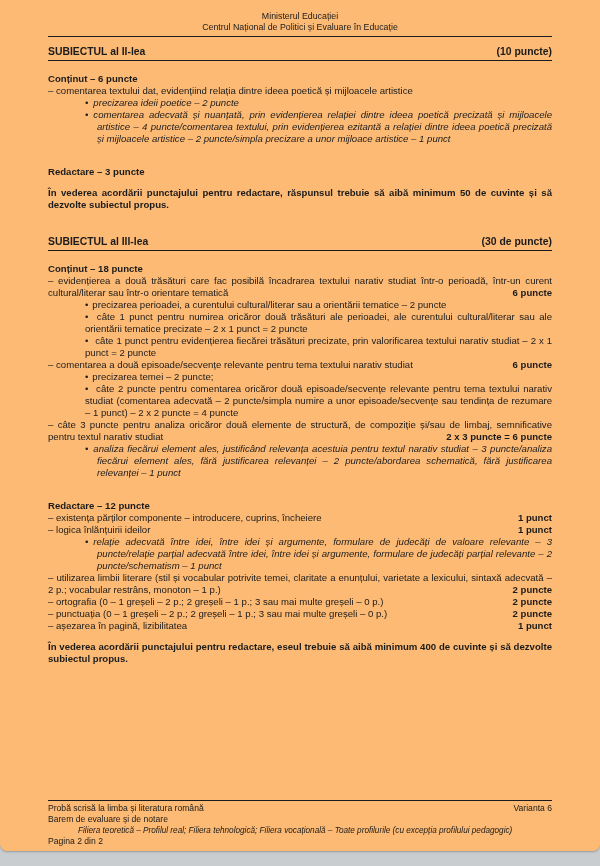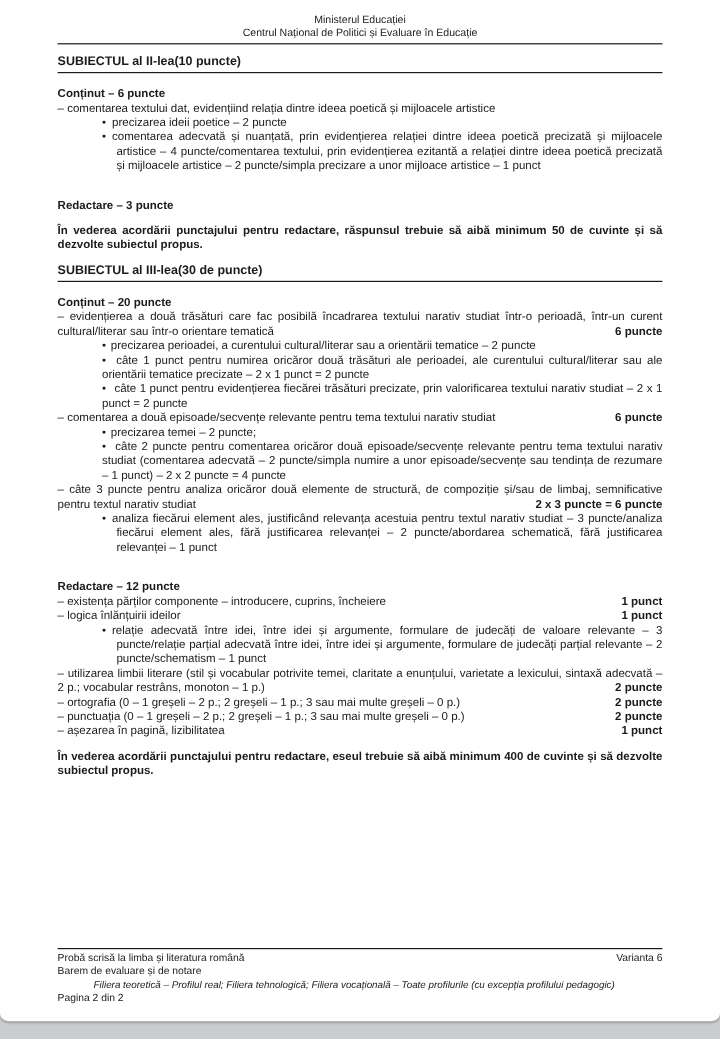--- a/index.html
+++ b/index.html
@@ -5,49 +5,49 @@
   * { margin: 0; padding: 0; box-sizing: border-box; }
   html, body {
     width: 600px; height: 866px;
     background: #c9cdd0;
     font-family: "Liberation Sans", "DejaVu Sans", sans-serif;
     overflow: hidden;
   }
   .doc {
     position: relative;
     width: 600px; height: 851px;
-    background: #ffffff;
+    background: #fdba74;
     color: #1b1b1b;
     padding: 11px 48px 0 48px;
     border-radius: 0 0 7px 7px;
     box-shadow: 0 1px 2px rgba(0,0,0,0.25);
     font-size: 9.6px;
     line-height: 12px;
   }
   .hdr { text-align: center; font-size: 8.8px; line-height: 10.5px; }
   .hdr-rule { border: 0; border-top: 1.6px solid #1b1b1b; margin-top: 4px; }
   .sec-title {
-    display: flex; justify-content: flex-start; align-items: baseline;
+    display: flex; justify-content: space-between; align-items: baseline;
     font-weight: bold; font-size: 10.4px;
     border-bottom: 1.6px solid #1b1b1b;
     padding-bottom: 2px; margin-top: 9px; margin-bottom: 3px;
   }
   .bold-head { font-weight: bold; margin-top: 12px; }
   .para { text-align: justify; }
-  .bul-hang { padding-left: 49px; text-indent: -12px; text-align: justify; }
+  .bul-hang { padding-left: 49px; text-indent: -12px; text-align: justify; font-style: italic; }
   .bul-hang::before { content: "\2022"; padding-right: 5px; }
   .bul-flush { padding-left: 37px; text-align: justify; }
   .bul-flush::before { content: "\2022"; padding-right: 4px; }
   .score { float: right; font-weight: bold; padding-left: 10px; }
   .tail { font-weight: normal; }
   .note { font-weight: bold; text-align: justify; margin-top: 9px; }
   .gap-m { height: 9px; }
   .clearfix::after { content: ""; display: table; clear: both; }
   .footer {
-    position: absolute; left: 48px; right: 48px; bottom: 14px;
+    position: absolute; left: 48px; right: 48px; bottom: 4px;
     font-size: 8.6px; line-height: 11px;
   }
   .footer-rule { border: 0; border-top: 1px solid #1b1b1b; margin-bottom: 2px; }
   .footer-row1 { display: flex; justify-content: space-between; }
   .footer-filiera { font-style: italic; font-size: 8.2px; margin-left: 30px; }
   .footer-page { }
 </style>
 </head>
 <body>
 
@@ -66,25 +66,25 @@
   <div class="bold-head">Conținut – 6 puncte</div>
   <div class="para">– comentarea textului dat, evidențiind relația dintre ideea poetică și mijloacele artistice</div>
   <div class="bul-hang">precizarea ideii poetice – 2 puncte</div>
   <div class="bul-hang">comentarea adecvată și nuanțată, prin evidențierea relației dintre ideea poetică precizată și mijloacele artistice – 4 puncte/comentarea textului, prin evidențierea ezitantă a relației dintre ideea poetică precizată și mijloacele artistice – 2 puncte/simpla precizare a unor mijloace artistice – 1 punct</div>
 
   <div class="gap-m"></div>
   <div class="bold-head">Redactare – 3 puncte</div>
 
   <div class="note">În vederea acordării punctajului pentru redactare, răspunsul trebuie să aibă minimum 50 de cuvinte și să dezvolte subiectul propus.</div>
 
-  <div class="sec-title" style="margin-top:9px;">
+  <div class="sec-title" style="margin-top:25px;">
     <span>SUBIECTUL al III-lea</span>
     <span>(30 de puncte)</span>
   </div>
-  <div class="bold-head">Conținut – 20 puncte</div>
+  <div class="bold-head">Conținut – 18 puncte</div>
 
   <div class="para clearfix">
     <span>– evidențierea a două trăsături care fac posibilă încadrarea textului narativ studiat într-o perioadă, într-un curent cultural/literar sau într-o orientare tematică</span>
     <span class="score">6 puncte</span>
   </div>
   <div class="bul-flush">precizarea perioadei, a curentului cultural/literar sau a orientării tematice – 2 puncte</div>
   <div class="bul-flush">
     <span>câte 1 punct pentru numirea oricăror două trăsături ale perioadei, ale curentului cultural/literar sau ale orientării tematice precizate – </span><span class="tail">2 x 1 punct = 2 puncte</span>
   </div>
   <div class="bul-flush">

